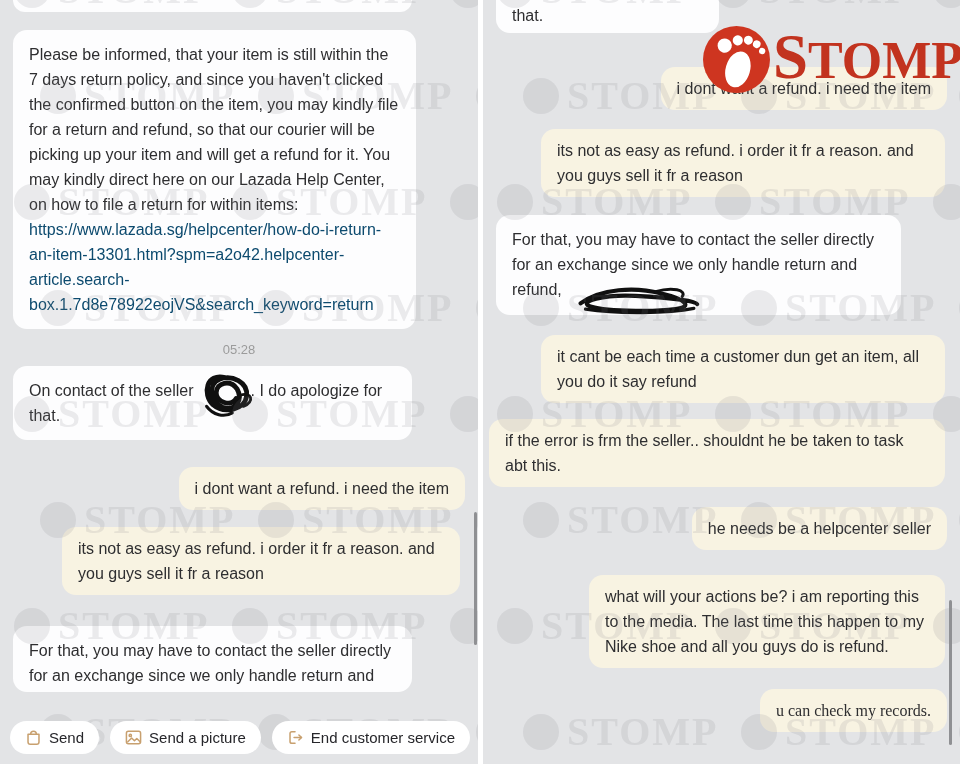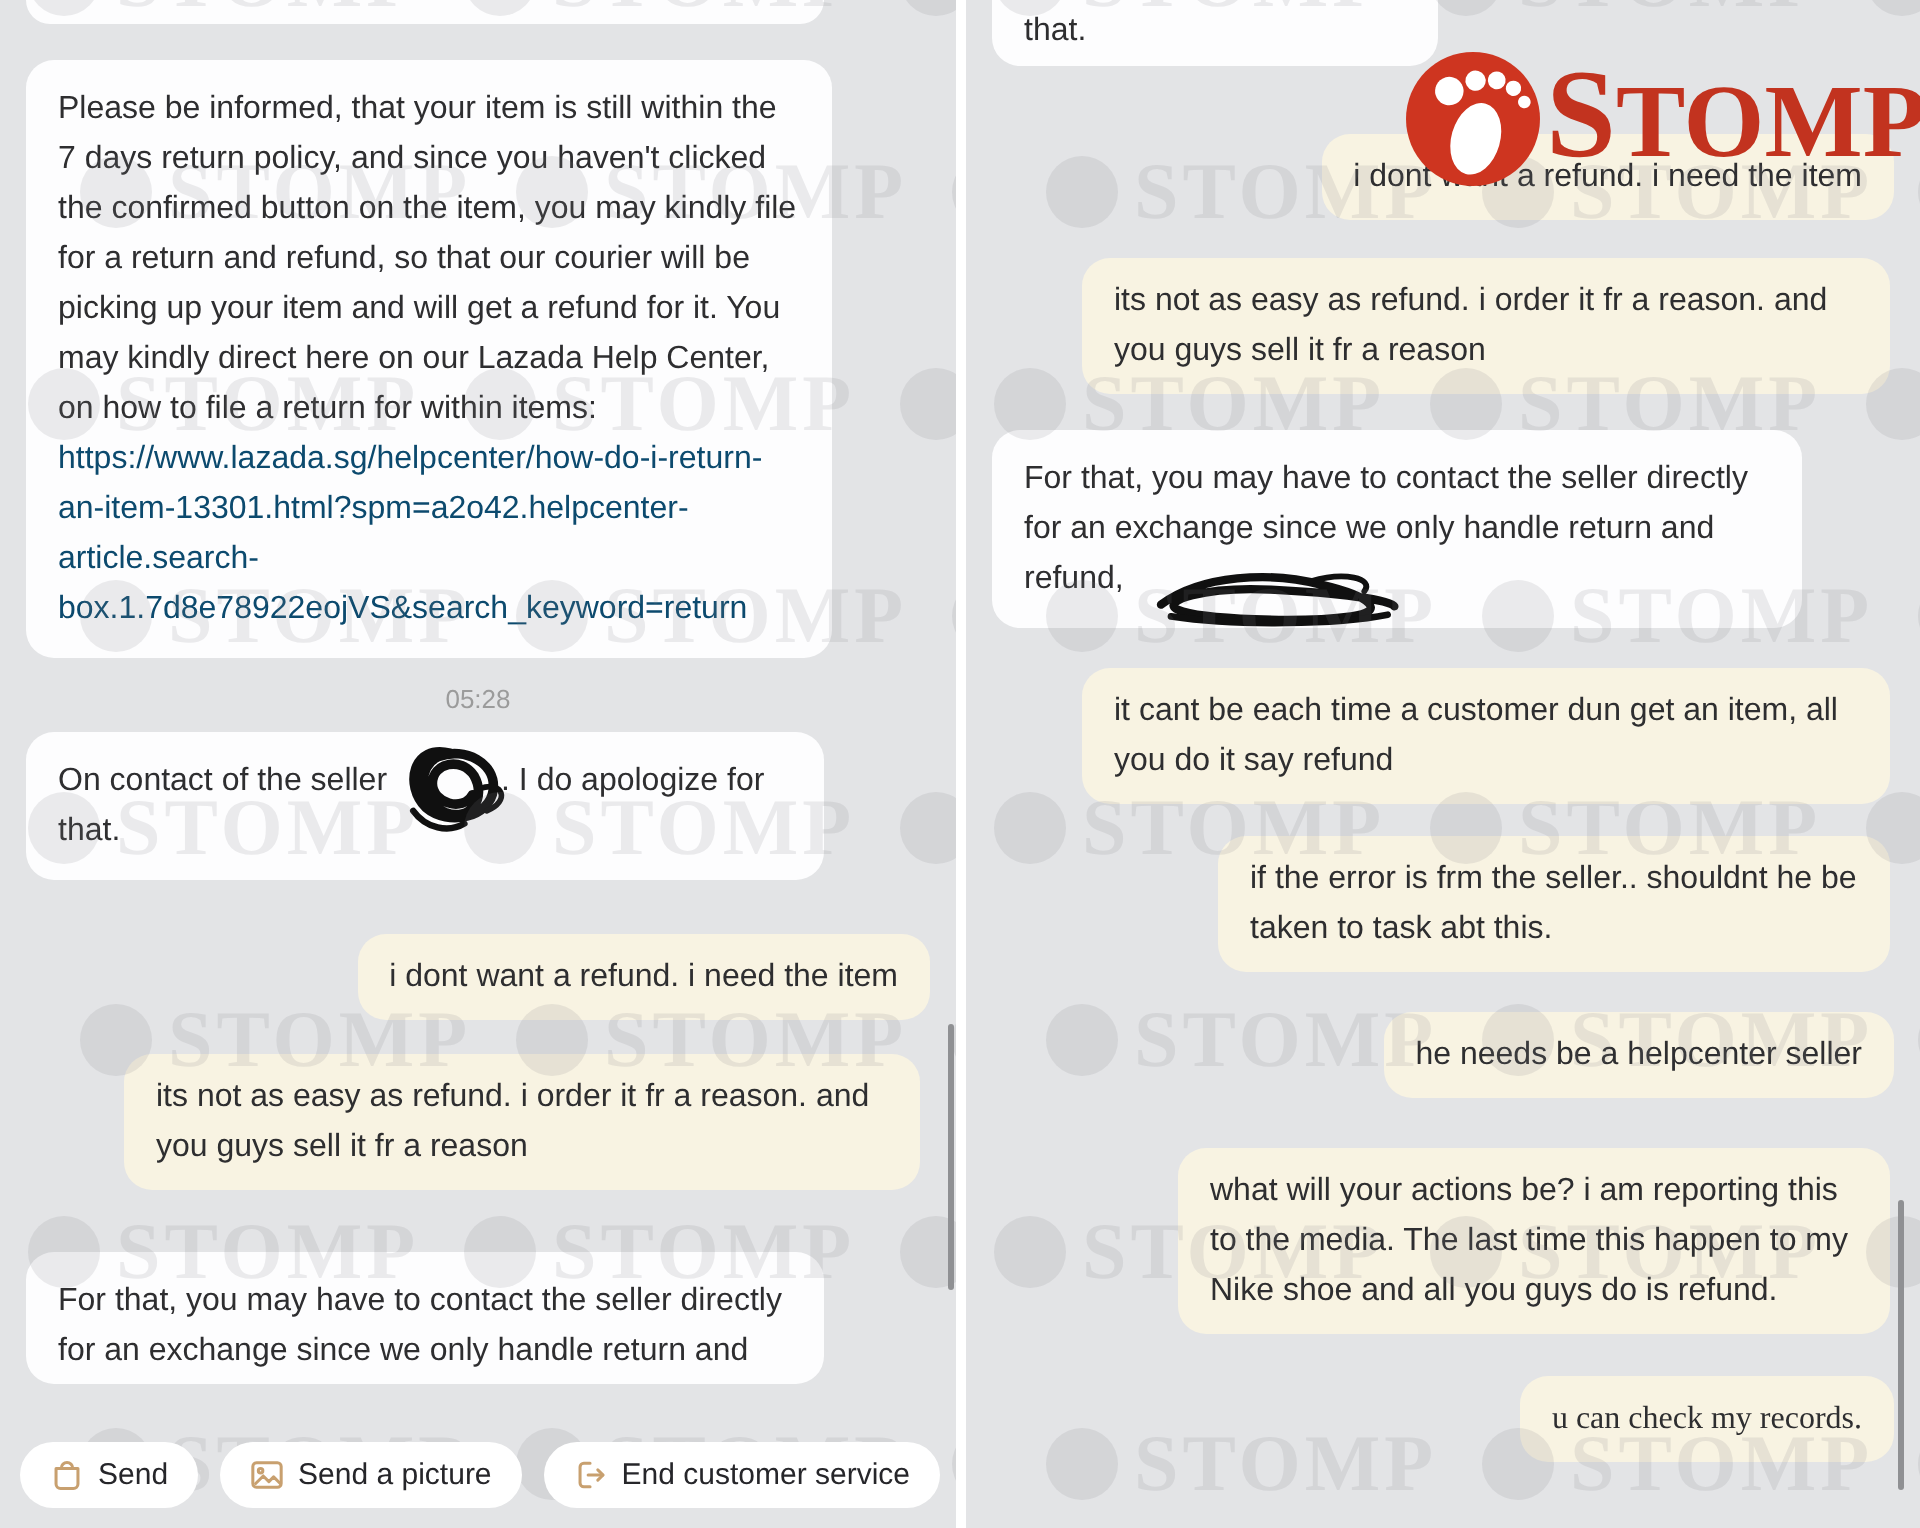--- a/index.html
+++ b/index.html
@@ -26,21 +26,21 @@
   .m-norefund{ margin-top:27px; }
   .m-noteasy { margin-top:17px; width:398px; margin-right:18px; }
   .m-contact { margin-top:31px; width:399px; height:66px; overflow:hidden; padding-bottom:0; }
 
   
   .m-that { width:223px; height:33px; padding:3px 16px 0; border-radius:0 0 14px 14px; }
   .r1 { margin-top:34px; }
   .r2 { margin-top:19px; width:404px; margin-right:15px; }
   .r3 { margin-top:18px; width:405px; }
   .r4 { margin-top:20px; width:404px; margin-right:15px; }
-  .r5 { margin-top:16px; width:336px; margin-right:15px; }
+  .r5 { margin-top:16px; width:456px; margin-right:15px; }
   .r6 { margin-top:20px; }
   .r7 { margin-top:25px; width:356px; margin-right:15px; }
   .r8 { margin-top:21px;font-family:Liberation Serif, serif; }
 
   .link { display:block; color:#0c4a6e; text-decoration:none; overflow-wrap:anywhere; cursor:pointer; }
 
   .scribble { display:inline-block; overflow:visible; vertical-align:middle; }
   .scribble-blob { width:56px; height:56px; margin:-18px -2px -26px 3px; }
   .scribble-line { width:140px; height:30px; margin:-4px 0 -12px 6px; vertical-align:-8px; }
 

